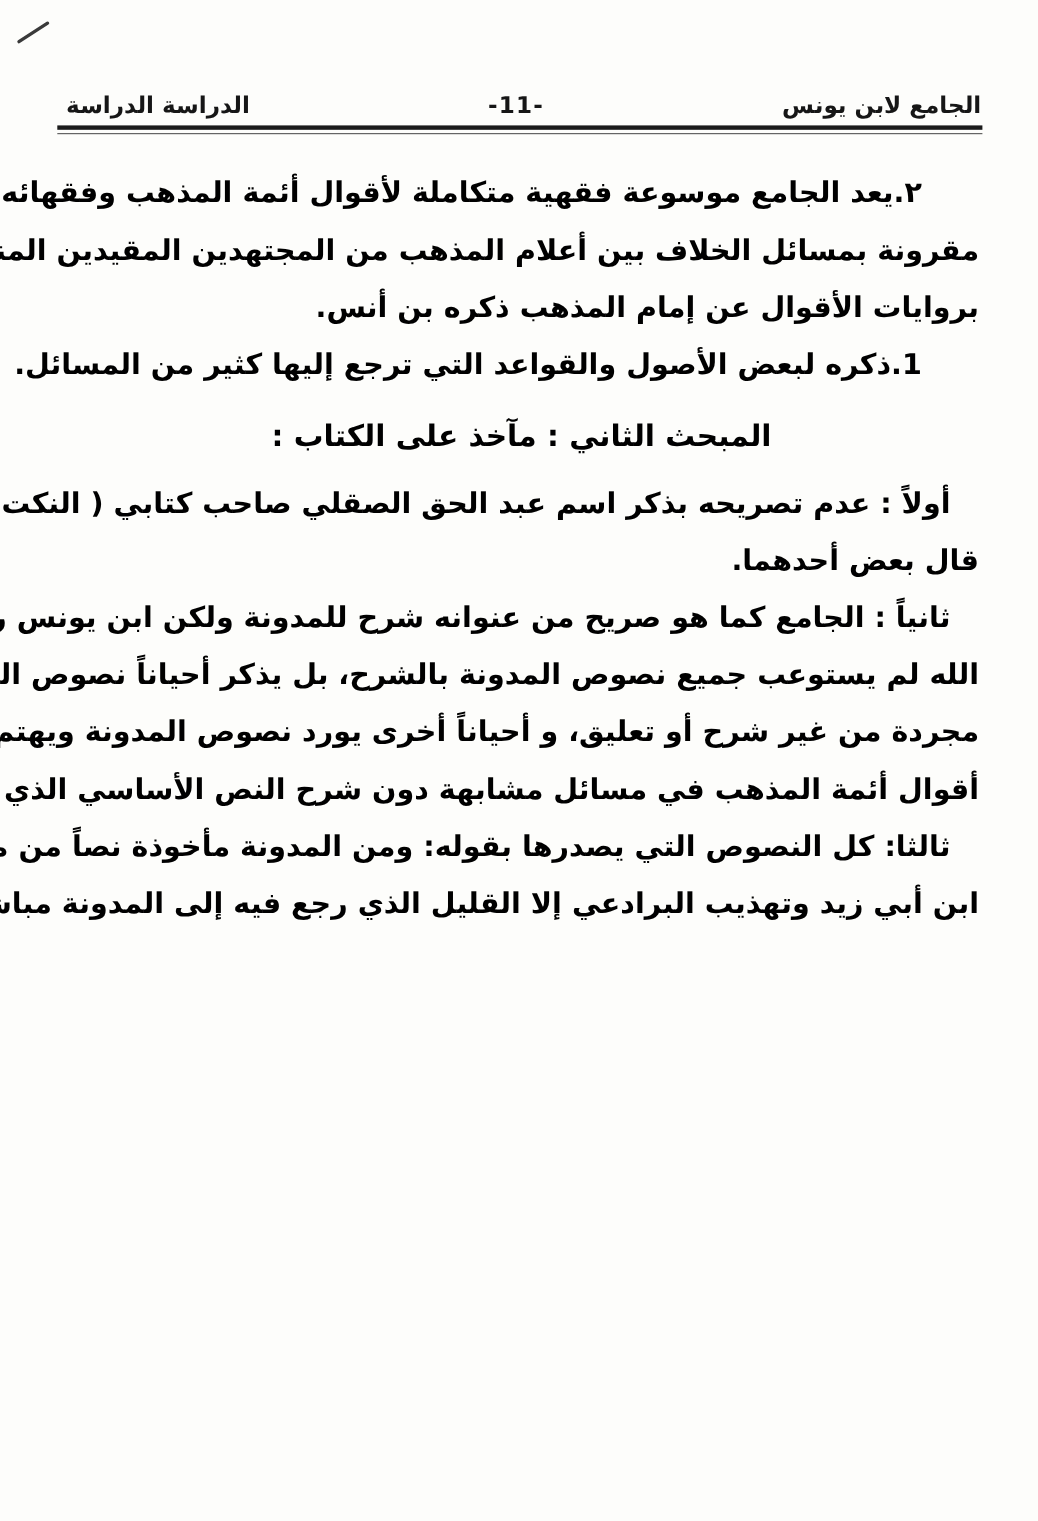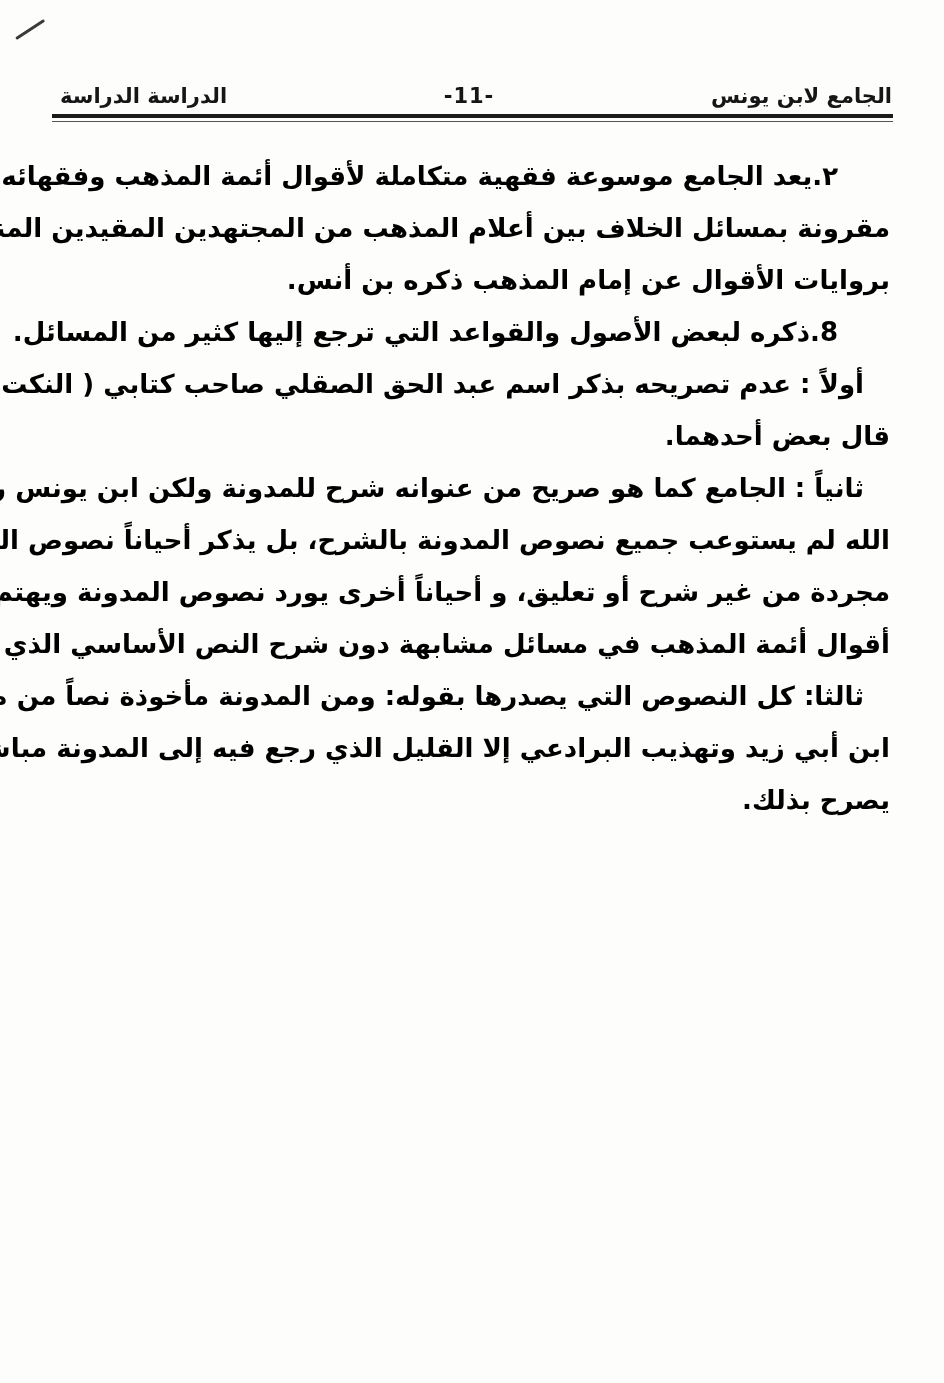--- a/index.html
+++ b/index.html
@@ -92,36 +92,36 @@
     <div class="para">
       <div class="line indent-num">٢.يعد الجامع  موسوعة فقهية متكاملة لأقوال أئمة المذهب وفقهائه</div>
       <div class="line">مقرونة بمسائل الخلاف بين أعلام المذهب من المجتهدين المقيدين المنتسبين، و</div>
       <div class="line end">بروايات الأقوال عن إمام المذهب ذكره بن أنس.</div>
     </div>
 
     <div class="para">
     </div>
 
     <div class="para">
-      <div class="line end indent-num">8.ذكره لبعض الأصول والقواعد التي ترجع إليها كثير من المسائل.</div>
+      <div class="line end indent-num">1.ذكره لبعض الأصول والقواعد التي ترجع إليها كثير من المسائل.</div>
     </div>
 
+    <div class="section-heading">المبحث الثاني : مآخذ على الكتاب :</div>
 
     <div class="para">
       <div class="line indent-word">أولاً : عدم تصريحه بذكر اسم عبد الحق الصقلي صاحب كتابي ( النكت)</div>
       <div class="line end">قال بعض أحدهما.</div>
     </div>
 
     <div class="para">
       <div class="line indent-word">ثانياً : الجامع كما هو صريح من عنوانه شرح للمدونة ولكن ابن يونس رحمه</div>
       <div class="line">الله لم يستوعب جميع نصوص المدونة بالشرح، بل يذكر أحياناً نصوص المدونة</div>
       <div class="line">مجردة من غير شرح أو تعليق، و أحياناً أخرى يورد نصوص المدونة ويهتم بإيراد</div>
       <div class="line end">أقوال أئمة المذهب في مسائل مشابهة دون شرح النص الأساسي الذي أورد.</div>
     </div>
 
     <div class="para">
       <div class="line indent-word">ثالثا: كل النصوص التي يصدرها بقوله: ومن المدونة مأخوذة نصاً من مختصر</div>
       <div class="line">ابن أبي زيد وتهذيب البرادعي إلا القليل الذي رجع فيه إلى المدونة مباشرة و لم</div>
-      <div class="line end">يصرح بذلك.</div>
     </div>
 
   </div>
 </div>
 
 </body></html>

